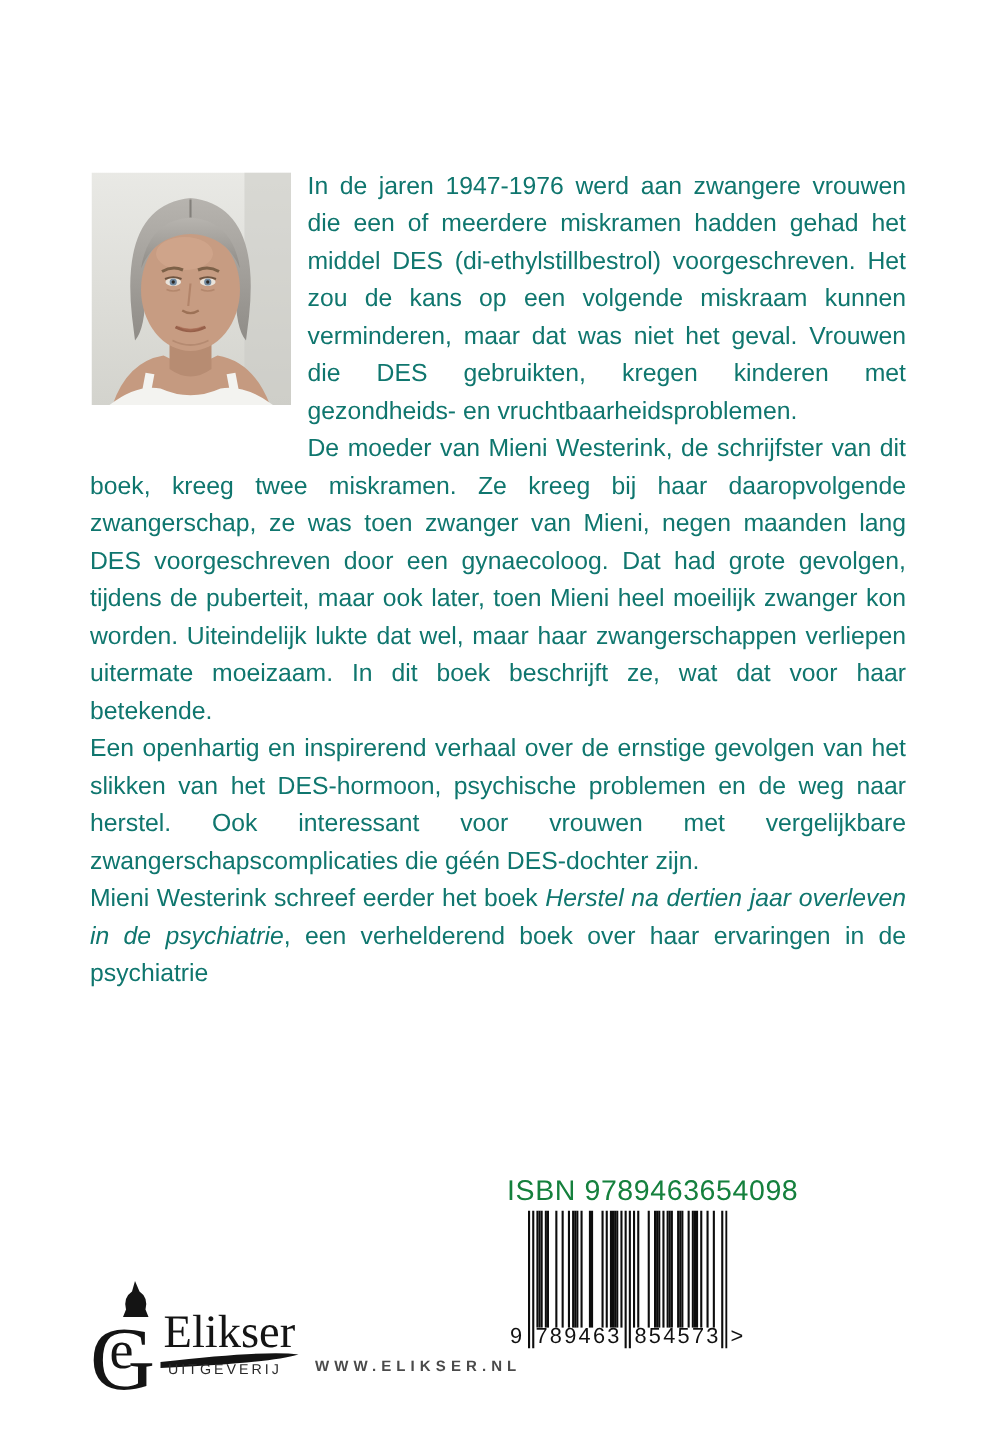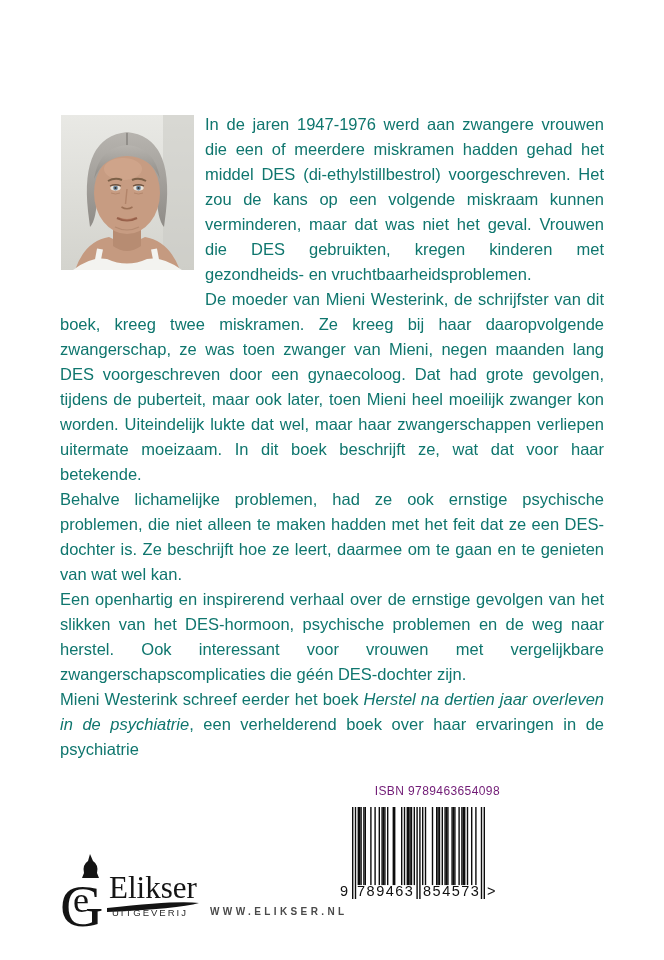--- a/index.html
+++ b/index.html
@@ -7,21 +7,21 @@
         font-family:"Liberation Sans",sans-serif;}
   
   .copy{position:absolute;left:60px;top:112px;width:544px;
         font-size:16.5px;line-height:25px;text-align:justify;color:#0f766e;}
   .copy p{margin:0;}
   .author-photo{float:left;width:133px;height:155px;margin:3px 11px 29px 1px;}
   .italic{font-style:italic;}
   
   .barcode-block{position:absolute;left:338px;top:784px;width:162px;height:122px;color:#1a1a1a;}
   .isbn-label{position:absolute;left:0;top:0;width:162px;text-align:right;
-              font-size:12px;letter-spacing:.4px;color:#701a75;white-space:nowrap;}
+              font-size:19px;letter-spacing:.4px;color:#15803d;white-space:nowrap;}
   .bars{position:absolute;left:14px;top:23px;width:133px;height:92px;}
   .hr-digit{position:absolute;top:99px;font-size:14.5px;color:#111;white-space:nowrap;}
   .hr-0{left:2px;}
   .hr-1{left:19px;width:58px;text-align:left;letter-spacing:1.5px;}
   .hr-2{left:85px;width:57px;text-align:center;letter-spacing:1.5px;}
   .hr-3{left:149px;}
   
   .logo-block{position:absolute;left:58px;top:850px;width:330px;height:86px;}
   .logo-svg{position:absolute;left:0;top:0;}
   .website{position:absolute;left:152px;top:56px;font-size:10px;font-weight:bold;
@@ -82,21 +82,20 @@
       <path d="M60.5,92 Q66,95.5 71.5,92" stroke="#9c7156" stroke-width="1.5" fill="none"></path>
 
       <path d="M56,103 Q66,108 76,103" stroke="#97604a" stroke-width="2" fill="none"></path>
       <path d="M57,102 Q66,106 75,102 Q66,109 57,102 Z" fill="#ad7058" opacity="0.6"></path>
 
       <path d="M54,112 Q66,118 78,112" stroke="#a87e66" stroke-width="1.2" fill="none" opacity="0.6"></path>
     </svg>
 
     <p>In de jaren 1947-1976 werd aan zwangere vrouwen die een of meerdere miskramen hadden gehad het middel DES (di-ethylstillbestrol) voorgeschreven. Het zou de kans op een volgende miskraam kunnen verminderen, maar dat was niet het geval. Vrouwen die DES gebruikten, kregen kinderen met gezondheids- en vruchtbaarheidsproblemen.</p>
     <p>De moeder van Mieni Westerink, de schrijfster van dit boek, kreeg twee miskramen. Ze kreeg bij haar daaropvolgende zwangerschap, ze was toen zwanger van Mieni, negen maanden lang DES voorgeschreven door een gynaecoloog. Dat had grote gevolgen, tijdens de puberteit, maar ook later, toen Mieni heel moeilijk zwanger kon worden. Uiteindelijk lukte dat wel, maar haar zwangerschappen verliepen uitermate moeizaam. In dit boek beschrijft ze, wat dat voor haar betekende.</p>
-    <p>Behalve lichamelijke problemen, had ze ook ernstige psychische problemen, die niet alleen te maken hadden met het feit dat ze een DES-dochter is. Ze beschrijft hoe ze leert, daarmee om te gaan en te genieten van wat wel kan.</p>
     <p>Een openhartig en inspirerend verhaal over de ernstige gevolgen van het slikken van het DES-hormoon, psychische problemen en de weg naar herstel. Ook interessant voor vrouwen met vergelijkbare zwangerschapscomplicaties die géén DES-dochter zijn.</p>
     <p><span>Mieni Westerink schreef eerder het boek </span><span class="italic">Herstel na dertien jaar overleven in de psychiatrie</span><span>, een verhelderend boek over haar ervaringen in de psychiatrie</span></p>
   </div>
 
   <div class="barcode-block">
     <div class="isbn-label">ISBN 9789463654098</div>
     <svg id="barcode-svg" class="bars" viewBox="0 0 95 66" preserveAspectRatio="none" xmlns="http://www.w3.org/2000/svg" fill="#0d0d0d">
         <rect x="0" y="0" width="1" height="66"></rect>
         <rect x="2" y="0" width="1" height="66"></rect>
         <rect x="4" y="0" width="1" height="56"></rect>

